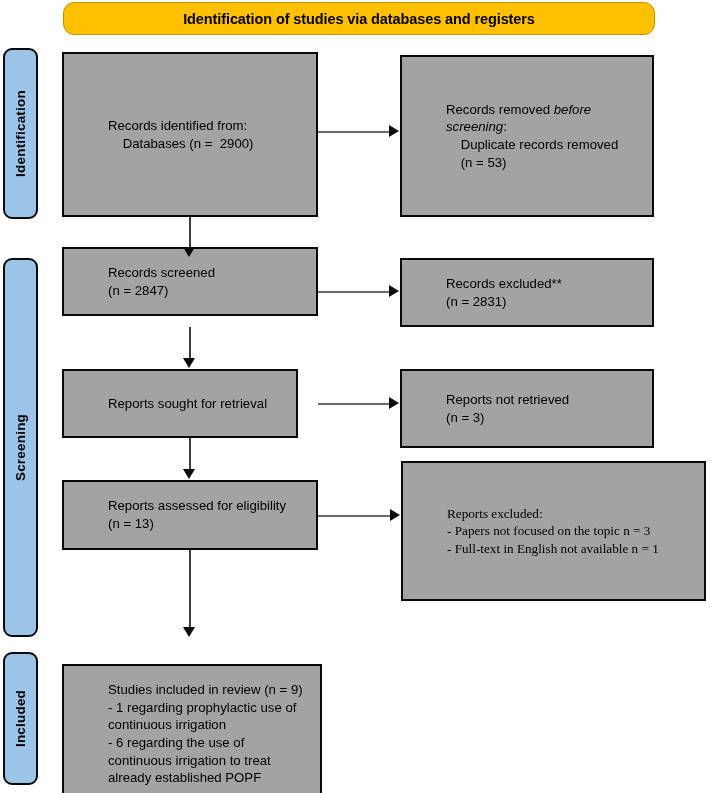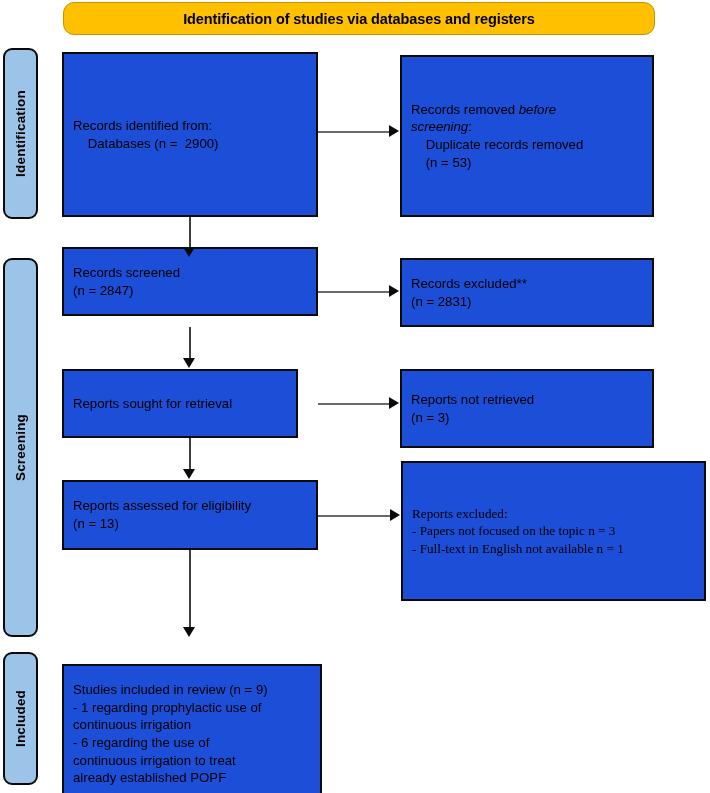--- a/index.html
+++ b/index.html
@@ -68,24 +68,25 @@
     color: #000;
   }
   .stage-identification { left: 3px;  top: 48px;  width: 35px; height: 171px; }
   .stage-screening     { left: 3px;  top: 258px; width: 35px; height: 379px; }
   .stage-included      { left: 3px;  top: 652px; width: 35px; height: 133px; }
 
   
   .fbox {
     position: absolute;
     box-sizing: border-box;
-    background: #1d4ed8;
+    background: #a3a3a3;
     border: 2.2px solid #0a0a0a;
     display: flex;
     align-items: center;
+    padding-left: 35px;
   }
   .fbox-inner {
     padding: 0 9px;
     width: 100%;
     font-size: 13.2px;
     line-height: 1.33;
     color: #000;
   }
   .fbox-inner .ln { display: block; white-space: pre; }
   .fbox-inner .ital { font-style: italic; }

